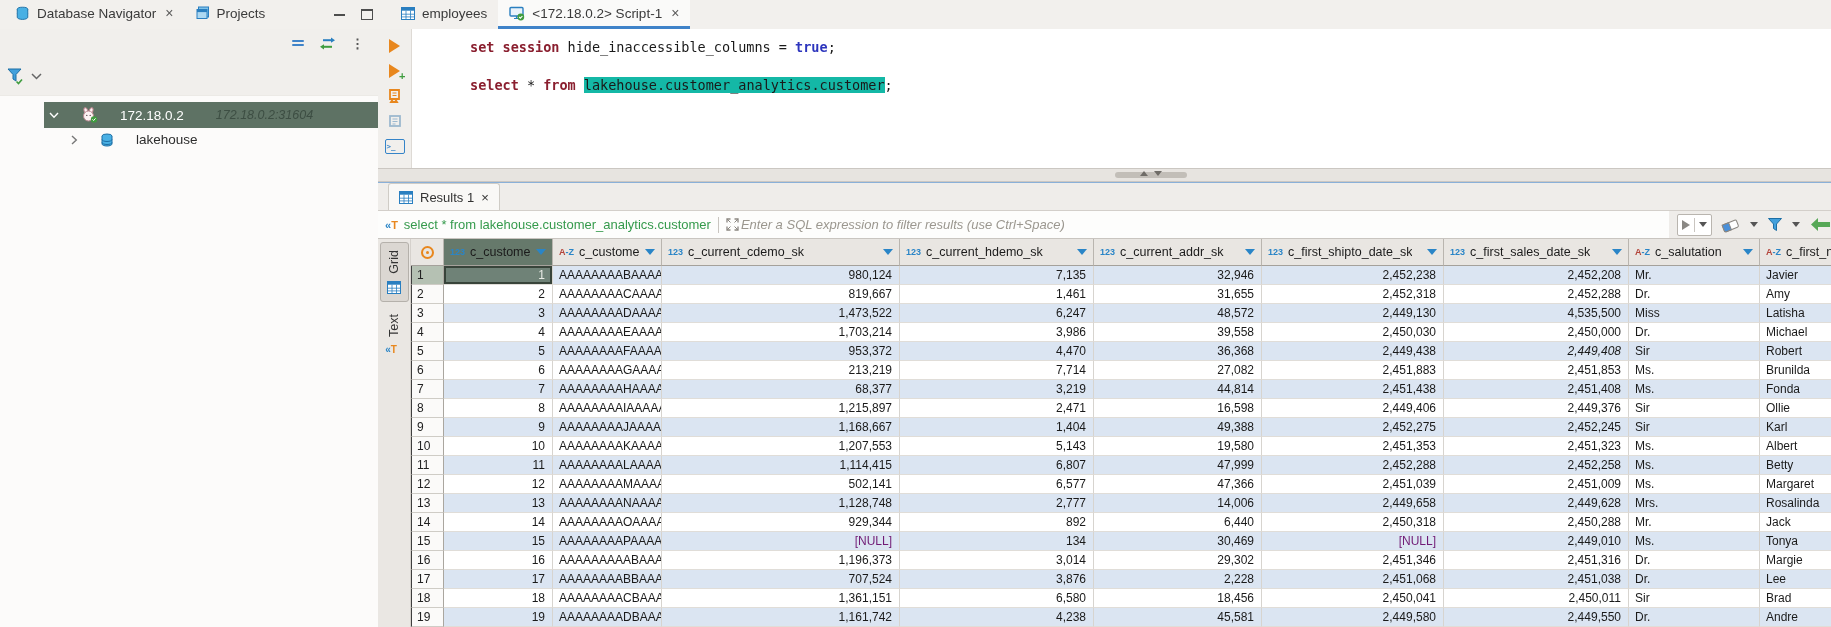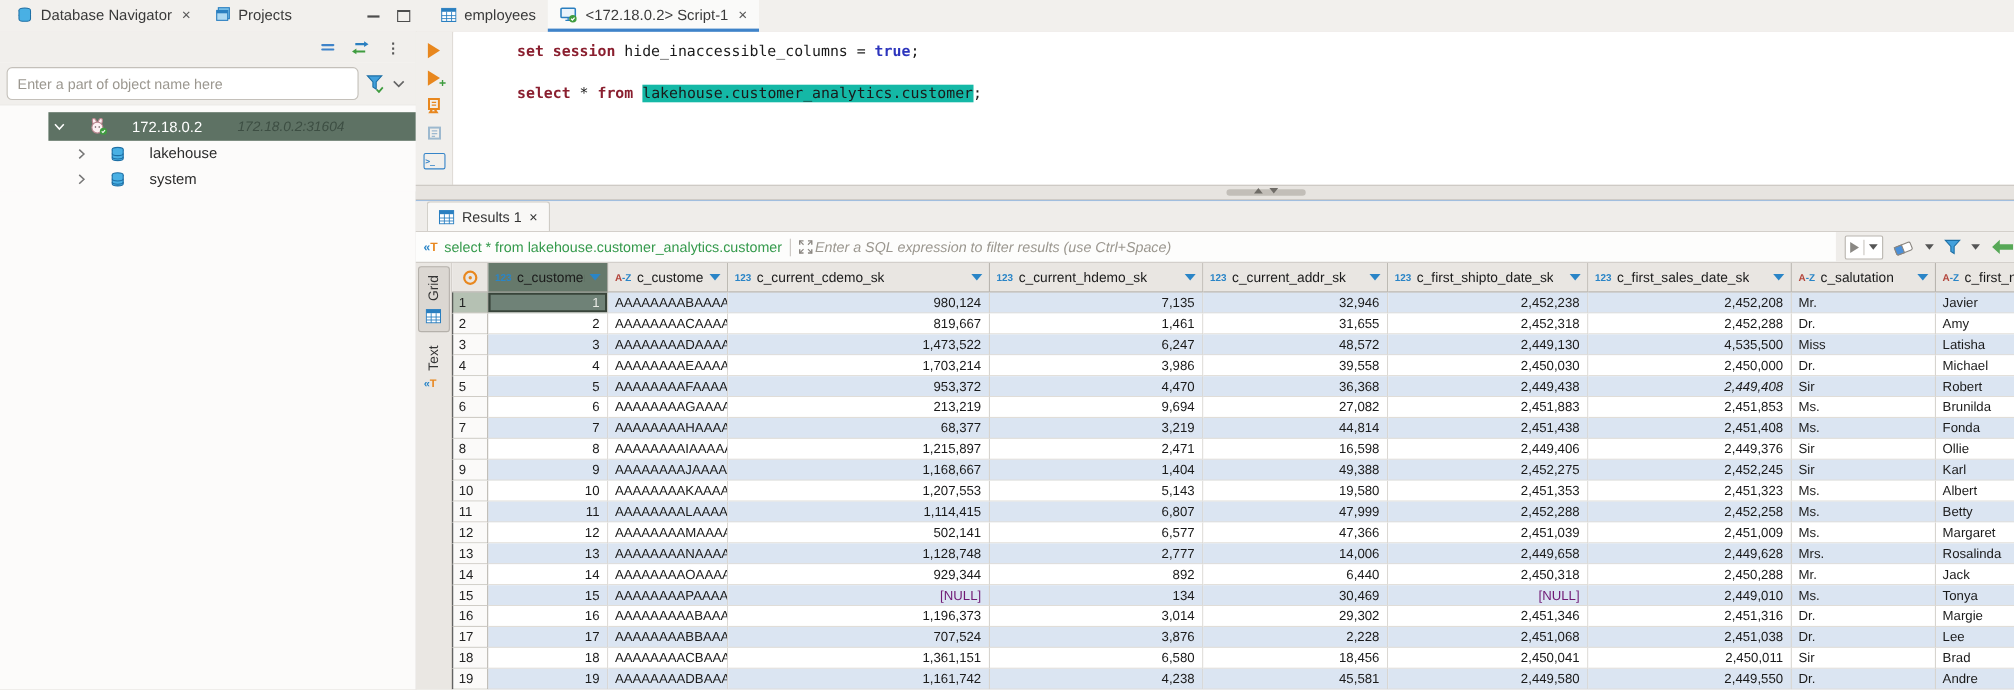--- a/index.html
+++ b/index.html
@@ -176,21 +176,20 @@
         <svg width="17" height="13" viewBox="0 0 17 13">
             <path d="M4 3.2h9" stroke="#2a7fc0" stroke-width="2"></path>
             <path d="M16 3.2l-4-2.6v5.2z" fill="#2a7fc0"></path>
             <path d="M4 9.8h9" stroke="#3f9c3f" stroke-width="2"></path>
             <path d="M1 9.8l4-2.6v5.2z" fill="#3f9c3f"></path>
           </svg>
       </span>
       <span class="overflow">⋮</span>
     </div>
     <div class="lp-search-row">
-      <input class="lp-search" type="text" placeholder="Enter a part of object name here" style="">
       <span>
         <svg width="19" height="18" viewBox="0 0 19 18">
             <path d="M2 2h13l-5 5.5V14l-3-2V7.5z" fill="#42a0dc" stroke="#1d6fa5"></path>
             <path d="M10.5 14.5l2 2 3.5-4" stroke="#3f9c3f" stroke-width="1.6" fill="none"></path>
           </svg>
       </span>
       <span class="chev">
         <svg width="11" height="7" viewBox="0 0 11 7">
             <path d="M1 1l4.5 4.5L10 1" stroke="#666" stroke-width="1.5" fill="none"></path>
           </svg>
@@ -224,35 +223,20 @@
             </svg>
         </span>
         <span>
           <svg width="14" height="14" viewBox="0 0 14 14">
               <ellipse cx="7" cy="3" rx="5" ry="2" fill="#49b0e4" stroke="#1d6fa5"></ellipse>
               <path d="M2 3v8c0 1.1 2.2 2 5 2s5-.9 5-2V3" fill="#49b0e4" stroke="#1d6fa5"></path>
               <path d="M2 6.5c0 1.1 2.2 2 5 2s5-.9 5-2M2 9.5c0 1.1 2.2 2 5 2s5-.9 5-2" stroke="#1d6fa5" fill="none"></path>
             </svg>
         </span>
         <span>lakehouse</span>
-      </div>
-      <div class="tree-row child">
-        <span>
-          <svg width="7" height="10" viewBox="0 0 7 10">
-              <path d="M1 1l4.3 4L1 9" stroke="#777" stroke-width="1.4" fill="none"></path>
-            </svg>
-        </span>
-        <span>
-          <svg width="14" height="14" viewBox="0 0 14 14">
-              <ellipse cx="7" cy="3" rx="5" ry="2" fill="#49b0e4" stroke="#1d6fa5"></ellipse>
-              <path d="M2 3v8c0 1.1 2.2 2 5 2s5-.9 5-2V3" fill="#49b0e4" stroke="#1d6fa5"></path>
-              <path d="M2 6.5c0 1.1 2.2 2 5 2s5-.9 5-2M2 9.5c0 1.1 2.2 2 5 2s5-.9 5-2" stroke="#1d6fa5" fill="none"></path>
-            </svg>
-        </span>
-        <span>system</span>
       </div>
     </div>
   </div>
 
   <div class="editor-toolbar">
     <span class="tbtn">
         <span class="play"></span>
       </span>
     <span class="tbtn">
         <span class="play"></span>
@@ -472,21 +456,21 @@
               <div class="cell num" style="width: 182px;">2,449,438</div>
               <div class="cell num" style="width: 185px; font-style: italic;">2,449,408</div>
               <div class="cell" style="width: 131px;">Sir</div>
               <div class="cell" style="width: 180px;">Robert</div>
             </div>
             <div class="g-row">
               <div class="rn">6</div>
               <div class="cell num" style="width: 109px;">6</div>
               <div class="cell" style="width: 109px;">AAAAAAAAGAAAAAAA</div>
               <div class="cell num" style="width: 238px;">213,219</div>
-              <div class="cell num" style="width: 194px;">9,694</div>
+              <div class="cell num" style="width: 194px;">7,714</div>
               <div class="cell num" style="width: 168px;">27,082</div>
               <div class="cell num" style="width: 182px;">2,451,883</div>
               <div class="cell num" style="width: 185px;">2,451,853</div>
               <div class="cell" style="width: 131px;">Ms.</div>
               <div class="cell" style="width: 180px;">Brunilda</div>
             </div>
             <div class="g-row odd">
               <div class="rn">7</div>
               <div class="cell num" style="width: 109px;">7</div>
               <div class="cell" style="width: 109px;">AAAAAAAAHAAAAAAA</div>

